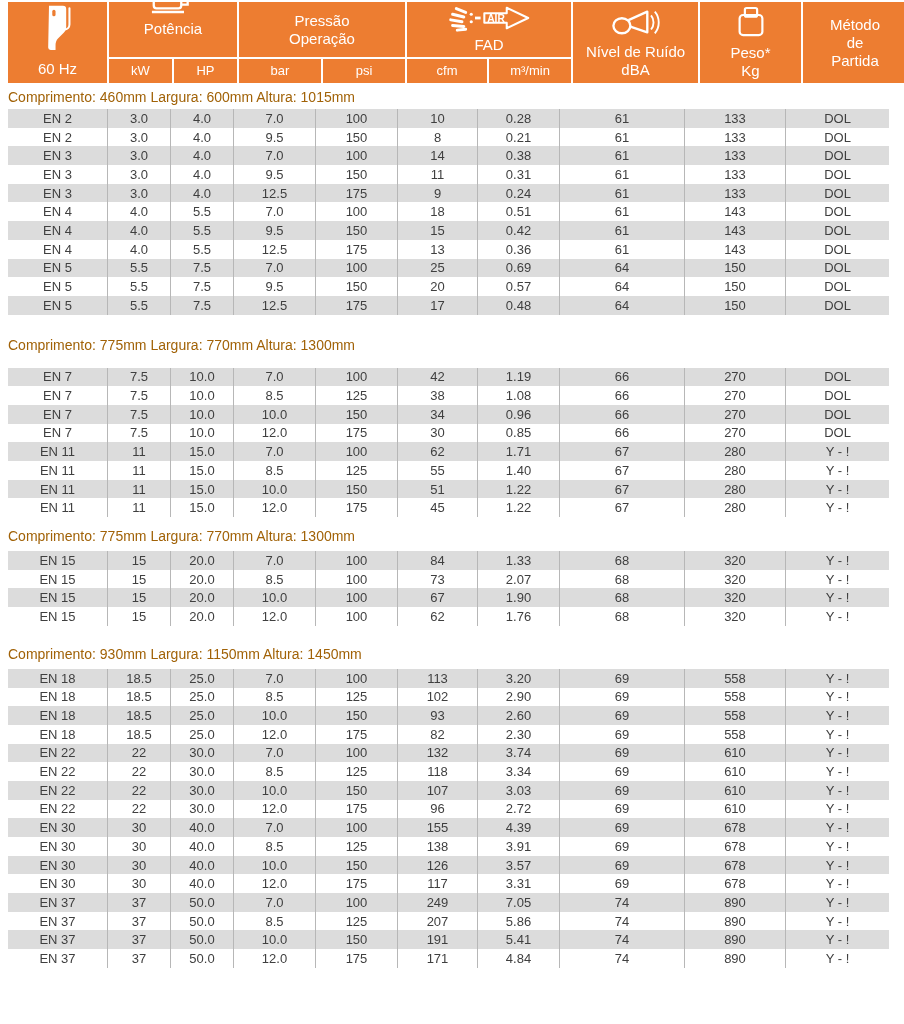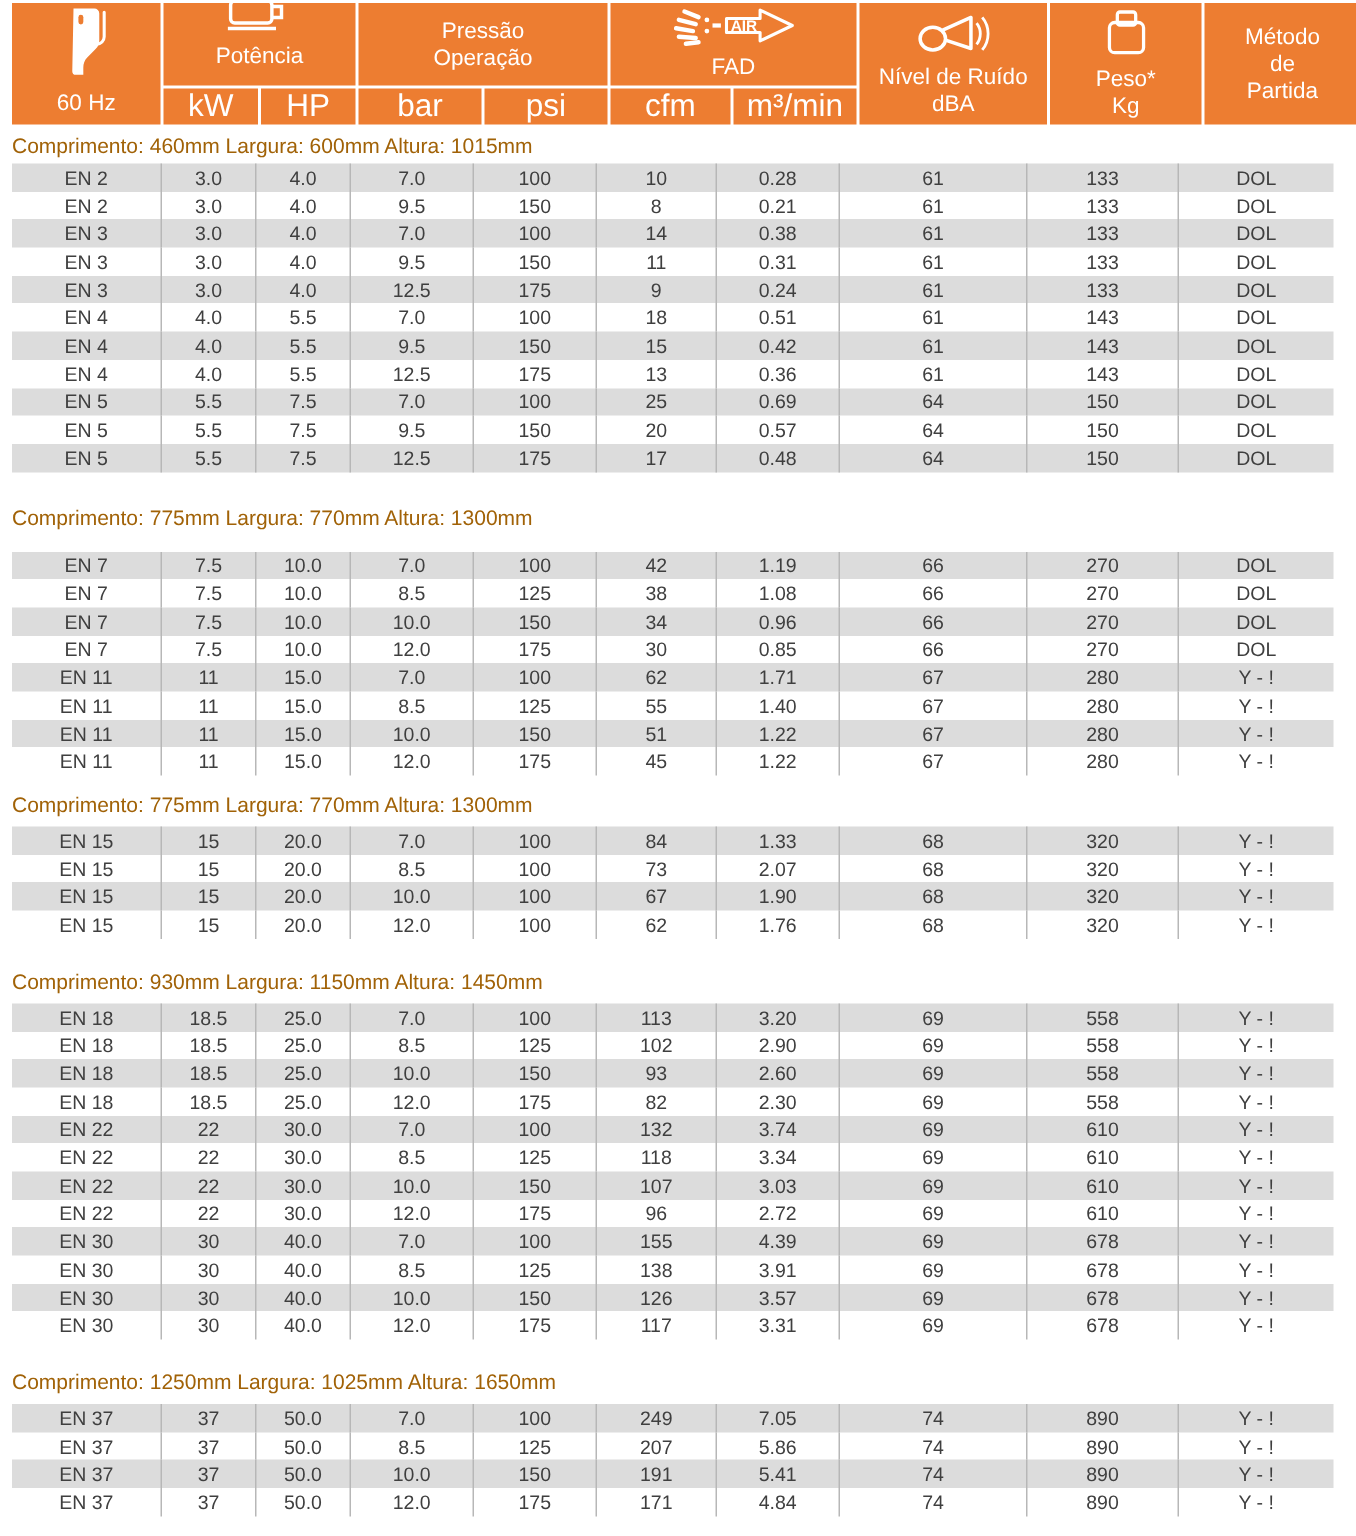--- a/index.html
+++ b/index.html
@@ -25,27 +25,27 @@
   }
   .hcell{
     background:var(--accent);color:#fff;
     display:flex;flex-direction:column;align-items:center;justify-content:center;
     text-align:center;line-height:1.2;overflow:hidden;
   }
   .hcell .lbl{font-size:15px;white-space:pre-line;}
   .span2{grid-row:1 / 3;}
   .c-model{grid-column:1;justify-content:center;padding-bottom:5px;}
   .c-model svg{margin-bottom:3px;}
-  .g-pot{grid-column:2 / 4;grid-row:1;padding-bottom:19px;}
+  .g-pot{grid-column:2 / 4;grid-row:1;justify-content:flex-end;padding-bottom:19px;}
   .g-pres{grid-column:4 / 6;grid-row:1;}
   .g-fad{grid-column:6 / 8;grid-row:1;justify-content:flex-end;padding-bottom:3px;}
   .c-ruido{grid-column:8;}
   .c-peso{grid-column:9;}
   .c-metodo{grid-column:10;}
-  .unit{font-size:21px;}
+  .unit{font-size:13px;}
   .u-kw{grid-column:2;grid-row:2;}
   .u-hp{grid-column:3;grid-row:2;}
   .u-bar{grid-column:4;grid-row:2;}
   .u-psi{grid-column:5;grid-row:2;}
   .u-cfm{grid-column:6;grid-row:2;}
   .u-m3{grid-column:7;grid-row:2;}
   .icon{flex:none;}
 
   
   .section-label{
@@ -581,21 +581,20 @@
         <div class="cell">30</div>
         <div class="cell">40.0</div>
         <div class="cell">12.0</div>
         <div class="cell">175</div>
         <div class="cell">117</div>
         <div class="cell">3.31</div>
         <div class="cell">69</div>
         <div class="cell">678</div>
         <div class="cell">Y - !</div>
       </div>
-      <div class="section-label s5">Comprimento: 1250mm Largura: 1025mm Altura: 1650mm</div>
       <div class="row gray">
         <div class="cell">EN 37</div>
         <div class="cell">37</div>
         <div class="cell">50.0</div>
         <div class="cell">7.0</div>
         <div class="cell">100</div>
         <div class="cell">249</div>
         <div class="cell">7.05</div>
         <div class="cell">74</div>
         <div class="cell">890</div>

